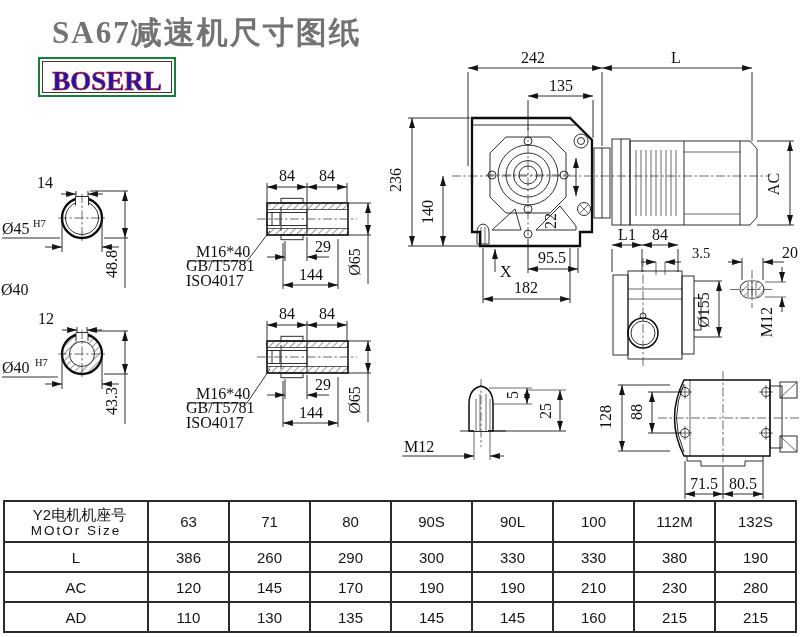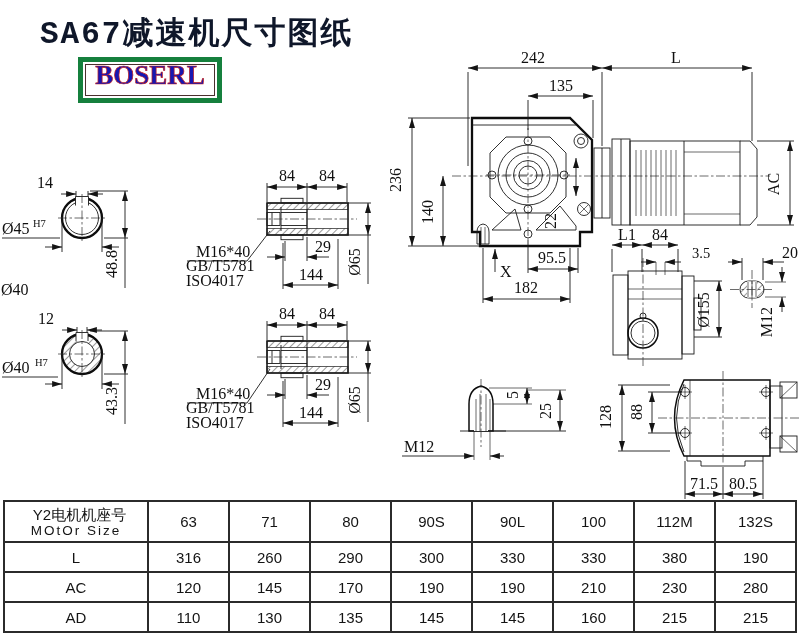--- a/index.html
+++ b/index.html
@@ -1,22 +1,22 @@
 <!DOCTYPE html>
 <html><head>
 <meta charset="utf-8">
 <style>
   html,body{margin:0;padding:0;background:#fff;}
   #page{position:relative;width:800px;height:637px;background:#fff;overflow:hidden;
         font-family:"Liberation Sans",sans-serif;}
-  #title{position:absolute;left:40px;top:12px;font-size:31px;font-weight:bold;color:#0f172a;
-         letter-spacing:2px;font-family:Liberation Mono, monospace;}
+  #title{position:absolute;left:52px;top:12px;font-size:31px;font-weight:bold;color:#737373;
+         letter-spacing:2px;font-family:Liberation Serif, serif;}
   #logo-box{position:absolute;left:38px;top:57px;width:134px;height:36px;
-            border:5px solid #15803d;box-shadow:inset 0 0 0 2px #ffffff,inset 0 0 0 3px #4a302e;
-            display:flex;align-items:flex-start;justify-content:center;background:#fff;margin-left:40px;}
+            border:2px solid #15803d;box-shadow:inset 0 0 0 2px #ffffff,inset 0 0 0 3px #4a302e;
+            display:flex;align-items:flex-end;justify-content:center;background:#fff;}
   #logo-text{font-family:"Liberation Serif","DejaVu Serif",serif;font-size:27px;font-weight:bold;
              color:#1717b2;-webkit-text-stroke:0.7px #c42020;line-height:1;}
   svg{position:absolute;left:0;top:0;}
   .tn{stroke:#1a1a1a;stroke-width:0.9;fill:none}
   .t7{stroke:#1a1a1a;stroke-width:0.65;fill:none}
   .tk{stroke:#0d0d0d;stroke-width:2.3;fill:none}
   .md{stroke:#0d0d0d;stroke-width:1.5;fill:none}
   .cl{stroke:#3a3a3a;stroke-width:0.75;fill:none;stroke-dasharray:9 2.5 2.5 2.5}
   .dm{stroke:#1a1a1a;stroke-width:0.9;fill:none;marker-start:url(#ar);marker-end:url(#ar)}
   .d1{stroke:#1a1a1a;stroke-width:0.9;fill:none;marker-end:url(#ar)}
@@ -337,21 +337,21 @@
         <td class="num">71</td>
         <td class="num">80</td>
         <td class="num">90S</td>
         <td class="num">90L</td>
         <td class="num">100</td>
         <td class="num">112M</td>
         <td class="num">132S</td>
       </tr>
       <tr class="dr">
         <th class="num">L</th>
-        <td class="num">316</td>
+        <td class="num">386</td>
         <td class="num">260</td>
         <td class="num">290</td>
         <td class="num">300</td>
         <td class="num">330</td>
         <td class="num">330</td>
         <td class="num">380</td>
         <td class="num">190</td>
       </tr>
       <tr class="dr">
         <th class="num">AC</th>

